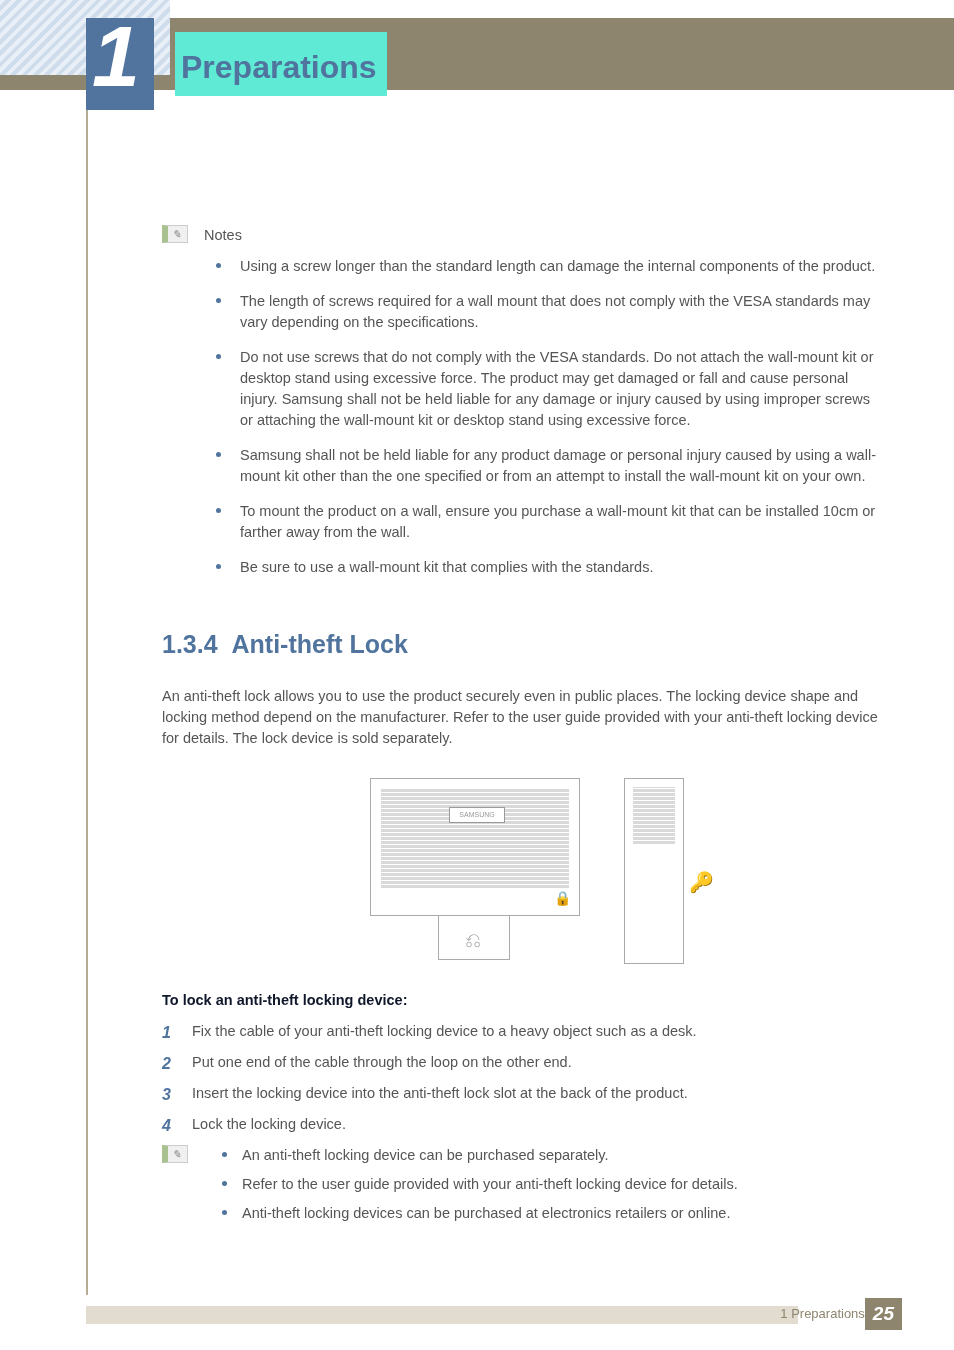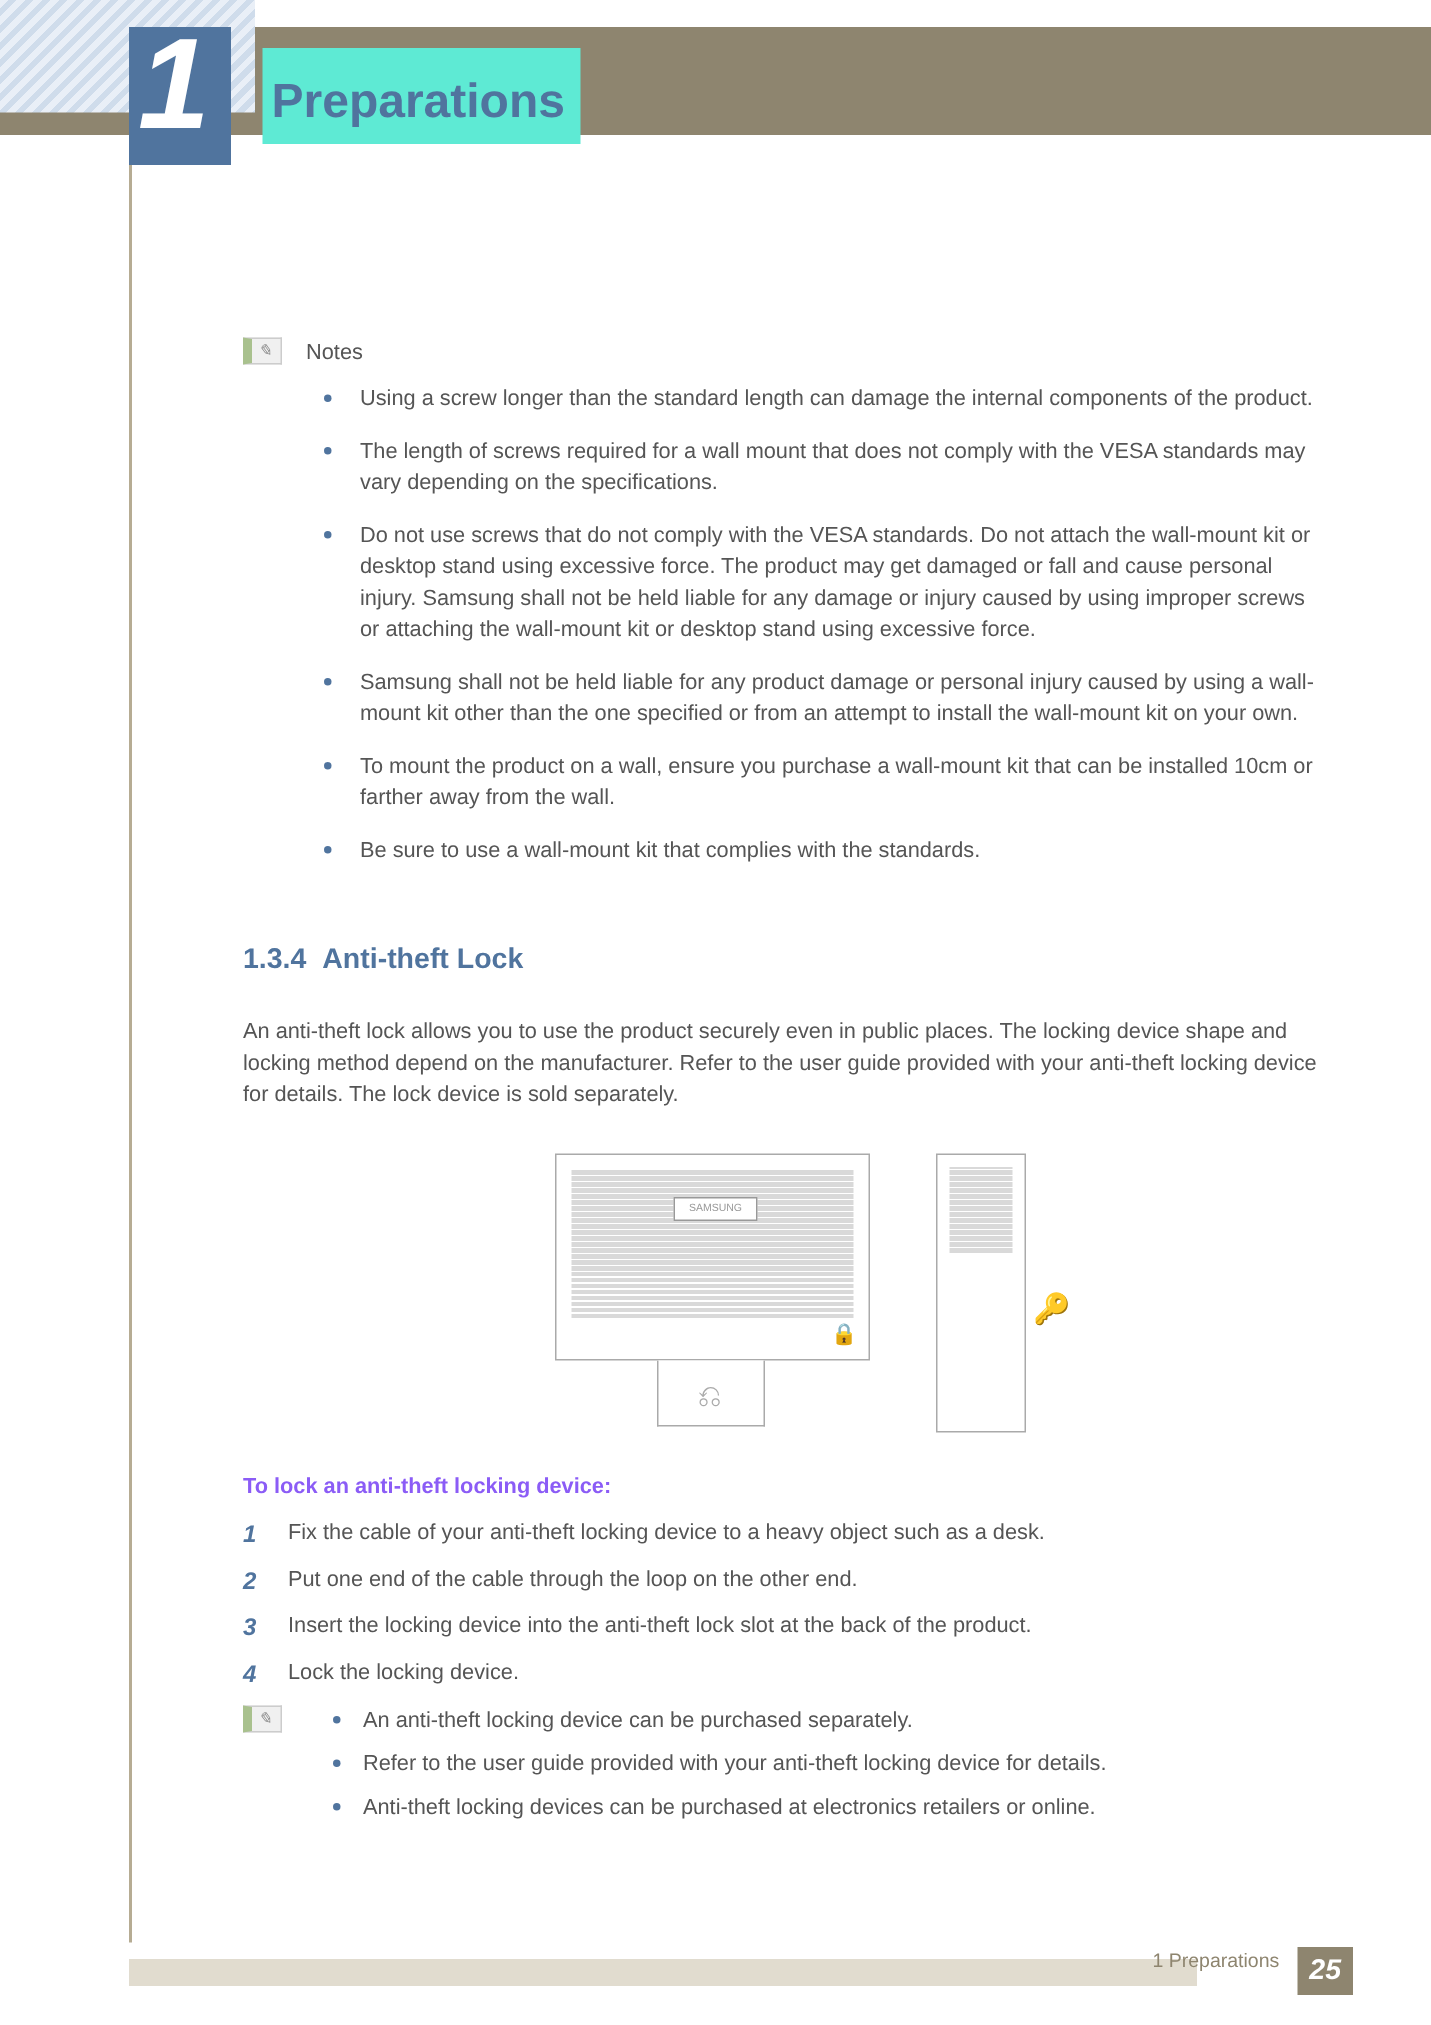--- a/index.html
+++ b/index.html
@@ -101,21 +101,21 @@
   ul.bullets > li::before {
     content: "";
     position: absolute;
     left: -24px; top: 7px;
     width: 5px; height: 5px;
     border-radius: 50%;
     background: #50749e;
   }
   .section-heading {
     color: #50749e;
-    font-size: 19px;
+    font-size: 25px;
     font-weight: bold;
     margin-top: 48px;
     margin-bottom: 24px;
   }
   .para { margin-bottom: 20px; }
   .figure {
     width: 340px; height: 200px;
     margin: 20px auto 18px auto;
     position: relative;
   }
@@ -185,21 +185,21 @@
   }
   .note-row {
     display: flex;
     align-items: flex-start;
     gap: 14px;
     margin-bottom: 18px;
   }
   .note-row .text { flex: 1; }
   .subhead {
     font-weight: bold;
-    color: #8b5cf6;
+    color: #0f172a;
     margin-bottom: 10px;
     margin-top: 20px;
   }
   ol.steps {
     list-style: none;
     margin-left: 0;
     margin-bottom: 8px;
   }
   ol.steps li {
     display: flex;
@@ -228,21 +228,21 @@
     position: absolute;
     left: -20px; top: 7px;
     width: 5px; height: 5px;
     border-radius: 50%;
     background: #50749e;
   }
   .footer {
     position: absolute;
     bottom: 20px; right: 52px;
     display: flex;
-    gap: 12px;
+    align-items: center;
     font-size: 13px;
   }
   .footer-text { color: #8e856f; }
   .page-num-box {
     background: #8e856f;
     color: #fff;
     font-size: 19px;
     font-weight: bold;
     padding: 2px 8px;
     font-style: italic;

